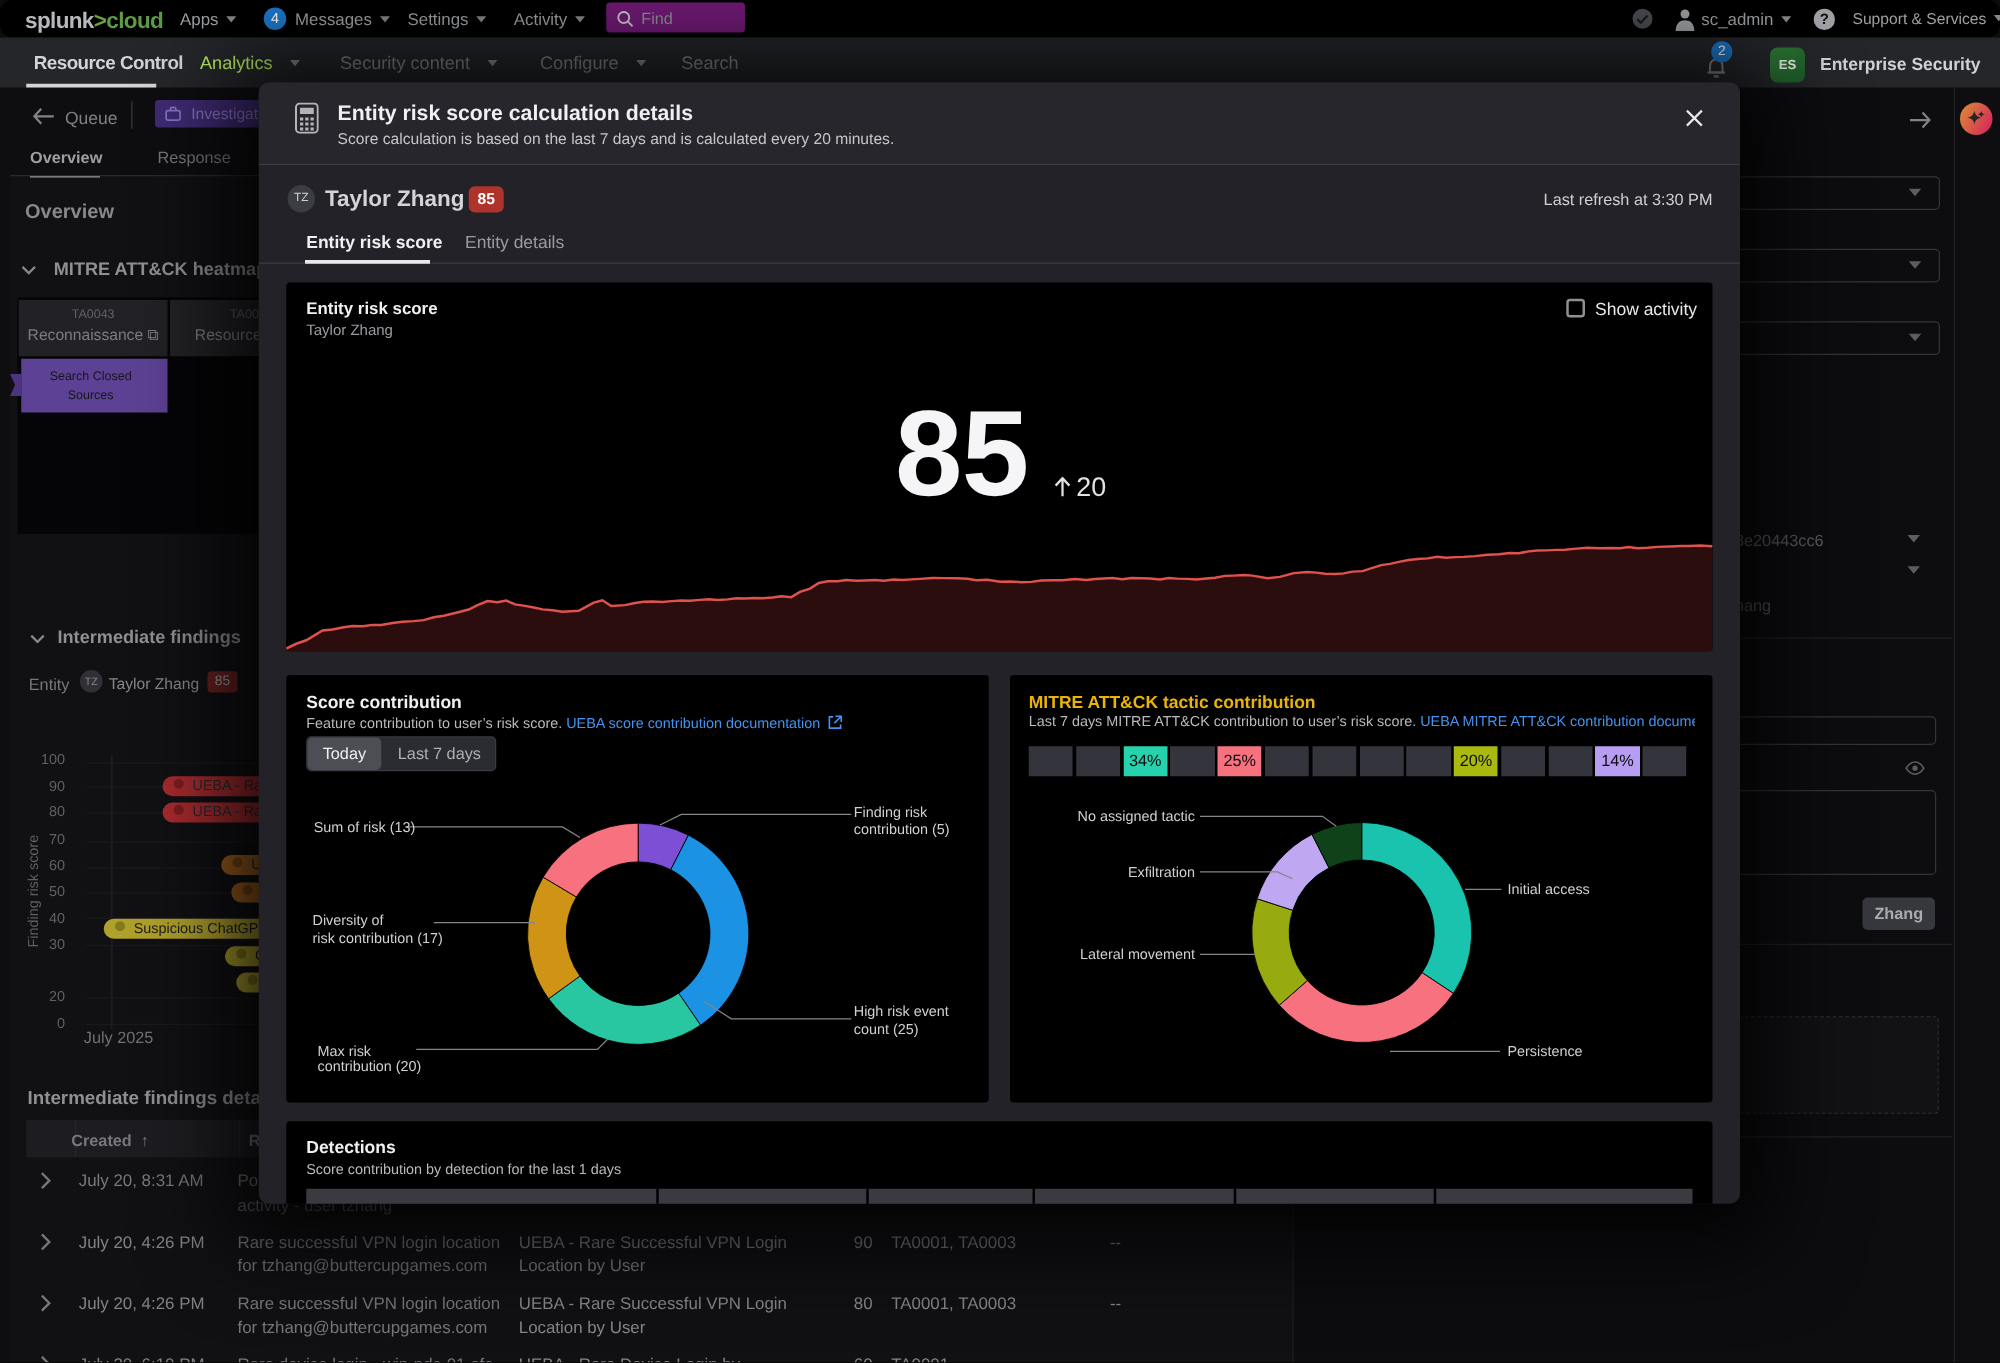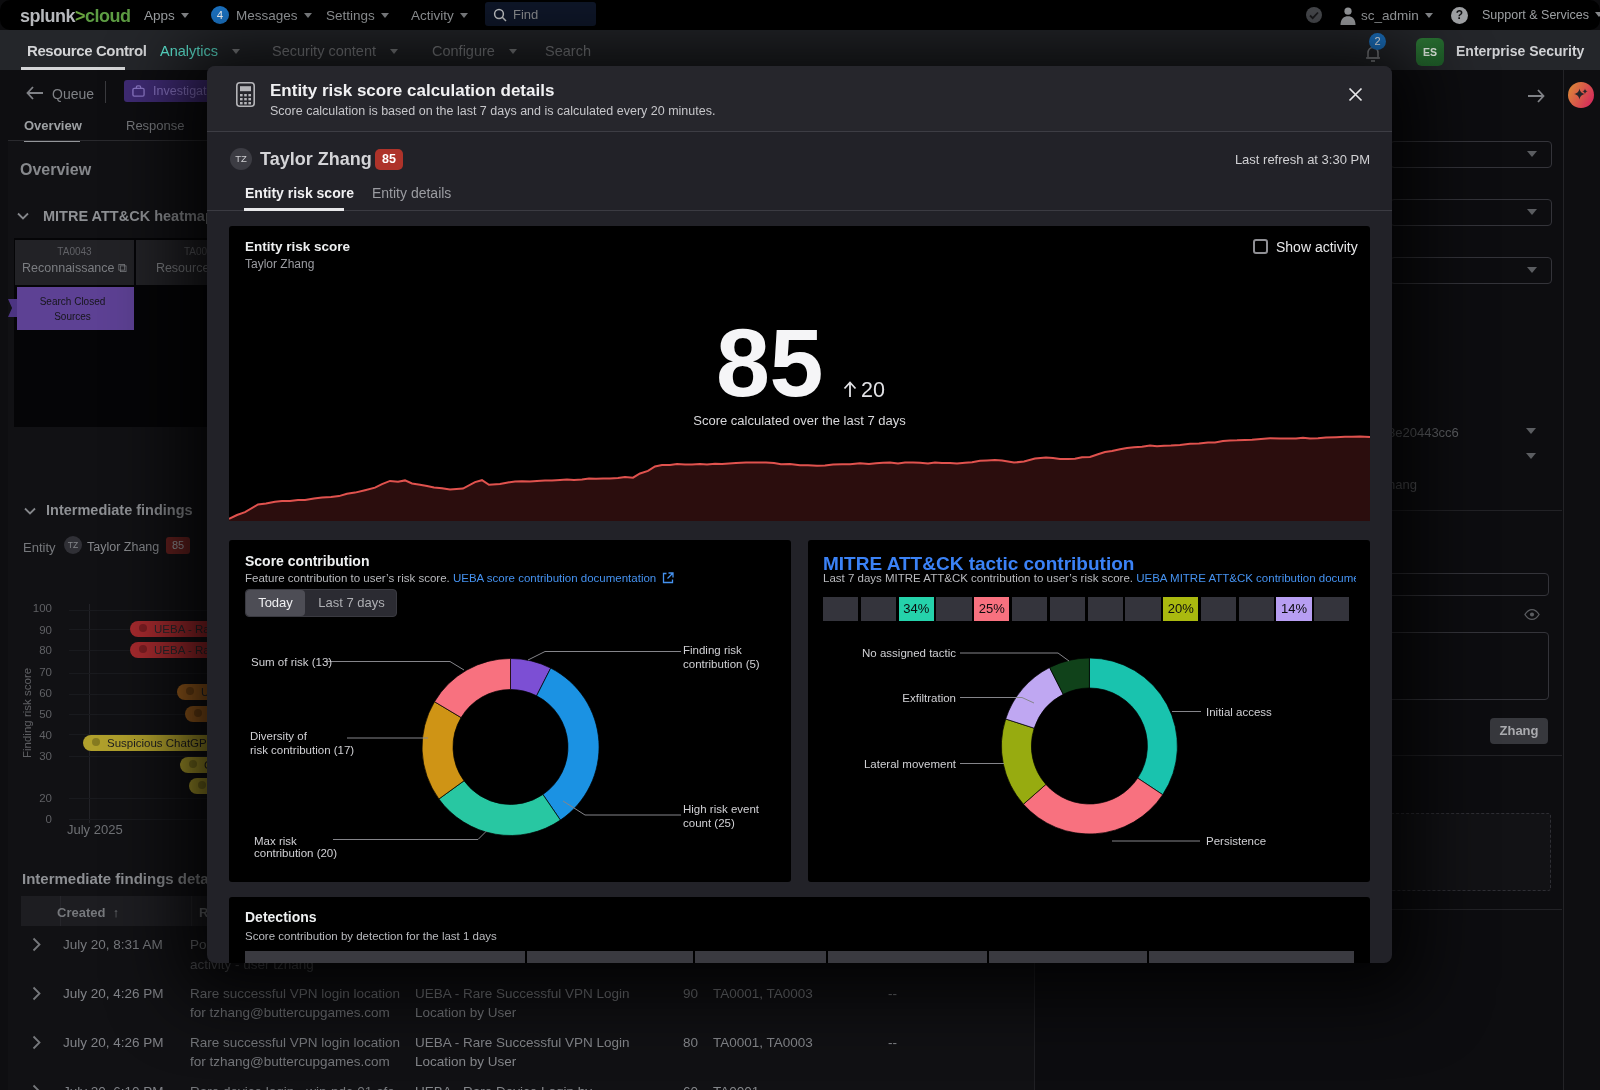--- a/index.html
+++ b/index.html
@@ -188,21 +188,21 @@
 
   <div id="topbar">
     <div class="abs" style="left:20px;top:6px;font-size:18px;font-weight:bold;letter-spacing:-0.5px;">
       <span style="color:#b6b8bb;">splunk</span><span style="color:#69a33e;">&gt;</span><span style="color:#5d9c43;">cloud</span>
     </div>
     <div class="tbtxt" style="left:144px;top:8px;">Apps<span class="caret"></span></div>
     <div class="abs" style="left:211px;top:6px;width:18px;height:18px;border-radius:50%;background:#1c77ca;color:#fff;font-size:11.5px;text-align:center;line-height:18px;">4</div>
     <div class="tbtxt" style="left:236px;top:8px;">Messages<span class="caret"></span></div>
     <div class="tbtxt" style="left:326px;top:8px;">Settings<span class="caret"></span></div>
     <div class="tbtxt" style="left:411px;top:8px;">Activity<span class="caret"></span></div>
-    <div class="abs" style="left:485px;top:2px;width:111px;height:24px;background:#0f172a;border-radius:3px;">
+    <div class="abs" style="left:485px;top:2px;width:111px;height:24px;background:#701a75;border-radius:3px;">
       <svg class="abs" style="left:8px;top:6px;" width="14" height="14" viewBox="0 0 14 14">
           <circle cx="6" cy="6" r="4.4" fill="none" stroke="#c7c9cb" stroke-width="1.5"></circle>
           <line x1="9.3" y1="9.3" x2="13" y2="13" stroke="#c7c9cb" stroke-width="1.5"></line>
         </svg>
       <span class="abs" style="left:28px;top:5px;color:#8f9194;font-size:13px;">Find</span>
     </div>
     <div class="abs" style="left:1306px;top:7px;width:16px;height:16px;border-radius:50%;background:#4a4c50;"></div>
     <svg class="abs" style="left:1309px;top:11px;" width="10" height="9" viewBox="0 0 10 9">
         <path d="M1 4.5 L3.7 7.2 L9 1.5" fill="none" stroke="#1a1a1c" stroke-width="1.8"></path>
       </svg>
@@ -210,21 +210,21 @@
         <circle cx="9" cy="5.2" r="3.6" fill="#9fa1a4"></circle>
         <path d="M1.5 19 C1.5 12.6 5 10.2 9 10.2 C13 10.2 16.5 12.6 16.5 19 Z" fill="#9fa1a4"></path>
       </svg>
     <div class="tbtxt" style="left:1361px;top:8px;">sc_admin<span class="caret"></span></div>
     <div class="abs" style="left:1451px;top:7px;width:17px;height:17px;border-radius:50%;background:#9fa1a4;color:#121214;font-size:12px;font-weight:bold;text-align:center;line-height:17px;">?</div>
     <div class="tbtxt" style="left:1470px;top:8px;font-size:12.5px;margin-left:12px;">Support &amp; Services<span class="caret"></span></div>
   </div>
   <div id="appbar">
     <div class="abs" style="left:27px;top:12px;color:#d3d4d6;font-size:15px;font-weight:bold;letter-spacing:-0.4px;">Resource Control</div>
     <div class="abs" style="left:21px;top:37px;width:104px;height:3px;background:#d4d5d7;"></div>
-    <div class="abs" style="left:160px;top:13px;color:#5eead4;font-size:14.5px;">Analytics<span class="caret" style="margin-left:14px;"></span></div>
+    <div class="abs" style="left:160px;top:13px;color:#bef264;font-size:14.5px;">Analytics<span class="caret" style="margin-left:14px;"></span></div>
     <div class="abs" style="left:272px;top:13px;color:#85878b;font-size:14.5px;">Security content<span class="caret" style="margin-left:14px;"></span></div>
     <div class="abs" style="left:432px;top:13px;color:#85878b;font-size:14.5px;">Configure<span class="caret" style="margin-left:14px;"></span></div>
     <div class="abs" style="left:545px;top:13px;color:#85878b;font-size:14.5px;">Search</div>
     <svg class="abs" style="left:1365px;top:14px;" width="20" height="19" viewBox="0 0 20 19">
         <path d="M3 14 L3 9 C3 5.7 5.2 3.5 8 3.5 C10.8 3.5 13 5.7 13 9 L13 14 Z" fill="none" stroke="#85878b" stroke-width="1.6"></path>
         <line x1="1" y1="14" x2="15" y2="14" stroke="#85878b" stroke-width="1.6"></line>
         <line x1="6" y1="17" x2="10" y2="17" stroke="#85878b" stroke-width="1.8"></line>
       </svg>
     <div class="abs" style="left:1369px;top:3px;width:17px;height:17px;border-radius:50%;background:#1c77ca;color:#fff;font-size:11px;text-align:center;line-height:17px;">2</div>
     <div class="abs" style="left:1416px;top:8px;width:28px;height:28px;border-radius:6px;background:linear-gradient(135deg,#2f7d38,#1d5c28);color:#e8f0e8;font-size:10.5px;font-weight:bold;text-align:center;line-height:28px;">ES</div>
@@ -268,21 +268,20 @@
     <div class="card" style="left:22px;top:160px;width:1141px;height:295px;">
       <div class="abs" style="left:16px;top:13px;color:#eef0f1;font-size:13.5px;font-weight:bold;">Entity risk score</div>
       <div class="abs" style="left:16px;top:31px;color:#9b9ca1;font-size:12px;">Taylor Zhang</div>
       <div class="abs" style="left:1024px;top:13px;width:15px;height:15px;border:2px solid #8f8f94;border-radius:3px;"></div>
       <div class="abs" style="left:1047px;top:13px;color:#e8e8ea;font-size:14px;">Show activity</div>
       <div class="abs" style="left:0;top:99px;width:1141px;text-align:center;color:#f5f5f7;font-size:97px;font-weight:bold;letter-spacing:-0.5px;line-height:75px;"><span style="position:relative;left:-30px;">85</span></div>
       <svg class="abs" style="left:613px;top:155px;" width="16" height="17" viewBox="0 0 16 17">
           <path d="M8 16 L8 2 M2.5 7.5 L8 1.5 L13.5 7.5" fill="none" stroke="#e2e2e5" stroke-width="1.8"></path>
         </svg>
         <div class="abs" style="left:632px;top:152px;color:#e2e2e5;font-size:21.5px;">20</div>
-      <div class="abs" style="left:0;top:187px;width:1141px;text-align:center;color:#d8d8db;font-size:13px;">Score calculated over the last 7 days</div>
       <svg class="abs" style="left:0;top:0;" width="1141" height="295" viewBox="229 226 1141 295">
         <path d="M229 518.8 L237 515.0 L245 512.2 L258 504.4 L266 503.6 L275 501.8 L282 500.9 L290 501.0 L298 499.9 L305 499.9 L314 498.4 L322 497.4 L331 496.9 L339 496.1 L347 493.8 L355 492.6 L365 490.2 L375 487.6 L382 484.1 L390 480.9 L398 481.7 L405 480.4 L412 483.5 L420 484.7 L427 486.0 L434 487.5 L442 488.2 L450 489.4 L463 488.6 L475 482.1 L482 480.2 L489 484.8 L500 484.1 L508 482.4 L515 481.4 L522 481.3 L530 481.6 L537 480.9 L545 480.4 L552 480.5 L560 479.9 L567 479.5 L574 479.9 L582 479.5 L589 478.6 L596 478.8 L603 478.4 L610 478.5 L618 478.0 L625 477.0 L633 477.7 L640 473.5 L648 470.9 L655 466.4 L662 465.0 L670 465.0 L677 464.0 L685 464.6 L692 464.4 L700 464.1 L707 464.5 L715 463.7 L722 463.9 L729 463.5 L736 463.1 L746 462.4 L755 462.5 L766 462.6 L774 463.0 L781 464.2 L790 463.9 L800 465.3 L808 465.2 L817 465.7 L825 465.5 L833 464.4 L842 464.2 L850 464.2 L860 463.3 L869 463.9 L876 463.2 L883 462.8 L890 462.4 L898 463.4 L905 462.5 L913 462.6 L920 462.8 L928 463.5 L935 462.4 L942 462.9 L950 463.1 L957 463.5 L965 462.8 L972 462.2 L980 460.7 L987 460.5 L995 460.1 L1002 460.5 L1014 462.6 L1024 461.5 L1035 458.5 L1046 457.6 L1053 458.1 L1060 459.0 L1068 459.1 L1075 458.7 L1082 457.3 L1090 456.9 L1098 454.3 L1105 452.1 L1112 451.1 L1120 449.3 L1127 448.0 L1134 447.2 L1142 446.7 L1150 445.4 L1157 446.2 L1164 445.7 L1171 445.5 L1180 444.9 L1190 443.8 L1199 443.4 L1208 442.4 L1215 442.5 L1223 441.1 L1230 440.4 L1237 440.3 L1245 439.9 L1252 439.8 L1261 438.9 L1270 438.3 L1280 438.5 L1289 438.4 L1296 438.5 L1303 437.7 L1310 438.5 L1318 438.2 L1326 437.5 L1336 437.2 L1345 436.8 L1352 436.8 L1360 436.5 L1370 437.0 L1370 521 L229 521 Z" fill="#2b0d0d"></path>
         <path d="M229 518.8 L237 515.0 L245 512.2 L258 504.4 L266 503.6 L275 501.8 L282 500.9 L290 501.0 L298 499.9 L305 499.9 L314 498.4 L322 497.4 L331 496.9 L339 496.1 L347 493.8 L355 492.6 L365 490.2 L375 487.6 L382 484.1 L390 480.9 L398 481.7 L405 480.4 L412 483.5 L420 484.7 L427 486.0 L434 487.5 L442 488.2 L450 489.4 L463 488.6 L475 482.1 L482 480.2 L489 484.8 L500 484.1 L508 482.4 L515 481.4 L522 481.3 L530 481.6 L537 480.9 L545 480.4 L552 480.5 L560 479.9 L567 479.5 L574 479.9 L582 479.5 L589 478.6 L596 478.8 L603 478.4 L610 478.5 L618 478.0 L625 477.0 L633 477.7 L640 473.5 L648 470.9 L655 466.4 L662 465.0 L670 465.0 L677 464.0 L685 464.6 L692 464.4 L700 464.1 L707 464.5 L715 463.7 L722 463.9 L729 463.5 L736 463.1 L746 462.4 L755 462.5 L766 462.6 L774 463.0 L781 464.2 L790 463.9 L800 465.3 L808 465.2 L817 465.7 L825 465.5 L833 464.4 L842 464.2 L850 464.2 L860 463.3 L869 463.9 L876 463.2 L883 462.8 L890 462.4 L898 463.4 L905 462.5 L913 462.6 L920 462.8 L928 463.5 L935 462.4 L942 462.9 L950 463.1 L957 463.5 L965 462.8 L972 462.2 L980 460.7 L987 460.5 L995 460.1 L1002 460.5 L1014 462.6 L1024 461.5 L1035 458.5 L1046 457.6 L1053 458.1 L1060 459.0 L1068 459.1 L1075 458.7 L1082 457.3 L1090 456.9 L1098 454.3 L1105 452.1 L1112 451.1 L1120 449.3 L1127 448.0 L1134 447.2 L1142 446.7 L1150 445.4 L1157 446.2 L1164 445.7 L1171 445.5 L1180 444.9 L1190 443.8 L1199 443.4 L1208 442.4 L1215 442.5 L1223 441.1 L1230 440.4 L1237 440.3 L1245 439.9 L1252 439.8 L1261 438.9 L1270 438.3 L1280 438.5 L1289 438.4 L1296 438.5 L1303 437.7 L1310 438.5 L1318 438.2 L1326 437.5 L1336 437.2 L1345 436.8 L1352 436.8 L1360 436.5 L1370 437.0" fill="none" stroke="#e0524e" stroke-width="2"></path>
       </svg>
     </div>
 
     <div class="card" style="left:22px;top:474px;width:562px;height:342px;"></div>
 
     <div class="card" style="left:601px;top:474px;width:562px;height:342px;"></div>
 
@@ -354,21 +353,21 @@
       <svg style="vertical-align:-2px;margin-left:3px;" width="12" height="12" viewBox="0 0 12 12">
           <path d="M4.5 1.5 H1.5 V10.5 H10.5 V7.5" fill="none" stroke="#4592f0" stroke-width="1.3"></path>
           <path d="M6.5 1 H11 V5.5 M11 1 L5.5 6.5" fill="none" stroke="#4592f0" stroke-width="1.3"></path>
         </svg>
     </div>
     <div class="abs" style="left:38px;top:523px;width:152px;height:28px;background:#2b2b32;border-radius:4px;border:1px solid #3a3a41;">
       <div class="abs" style="left:0;top:0;width:59px;height:26px;background:#4d4d55;border-radius:4px;color:#f0f0f2;font-size:13px;text-align:center;line-height:26px;">Today</div>
       <div class="abs" style="left:59px;top:0;width:93px;height:26px;color:#aeafb3;font-size:13px;text-align:center;line-height:26px;">Last 7 days</div>
     </div>
 
-    <div class="abs" style="left:616px;top:487px;color:#3b82f6;font-size:19px;font-weight:bold;">MITRE ATT&amp;CK tactic contribution</div>
+    <div class="abs" style="left:616px;top:487px;color:#eab308;font-size:14px;font-weight:bold;">MITRE ATT&amp;CK tactic contribution</div>
     <div class="abs" style="left:616px;top:506px;width:533px;color:#b9babe;font-size:11.5px;white-space:nowrap;overflow:hidden;">Last 7 days MITRE ATT&amp;CK contribution to user’s risk score. <span style="color:#4592f0;">UEBA MITRE ATT&amp;CK contribution documentat</span></div>
     <div class="abs" style="left:616px;top:531px;width:529px;height:24px;" id="mitrebar">
         <div class="abs" style="left:0.0px;top:0;width:35.3px;height:24px;background:#34343c;"></div>
         <div class="abs" style="left:37.8px;top:0;width:35.3px;height:24px;background:#34343c;"></div>
         <div class="abs" style="left:75.6px;top:0;width:35.3px;height:24px;background:#25d2ab;color:#0c0c0e;font-size:13px;text-align:center;line-height:24px;">34%</div>
         <div class="abs" style="left:113.4px;top:0;width:35.3px;height:24px;background:#34343c;"></div>
         <div class="abs" style="left:151.1px;top:0;width:35.3px;height:24px;background:#f8717f;color:#0c0c0e;font-size:13px;text-align:center;line-height:24px;">25%</div>
         <div class="abs" style="left:188.9px;top:0;width:35.3px;height:24px;background:#34343c;"></div>
         <div class="abs" style="left:226.7px;top:0;width:35.3px;height:24px;background:#34343c;"></div>
         <div class="abs" style="left:264.5px;top:0;width:35.3px;height:24px;background:#34343c;"></div>

